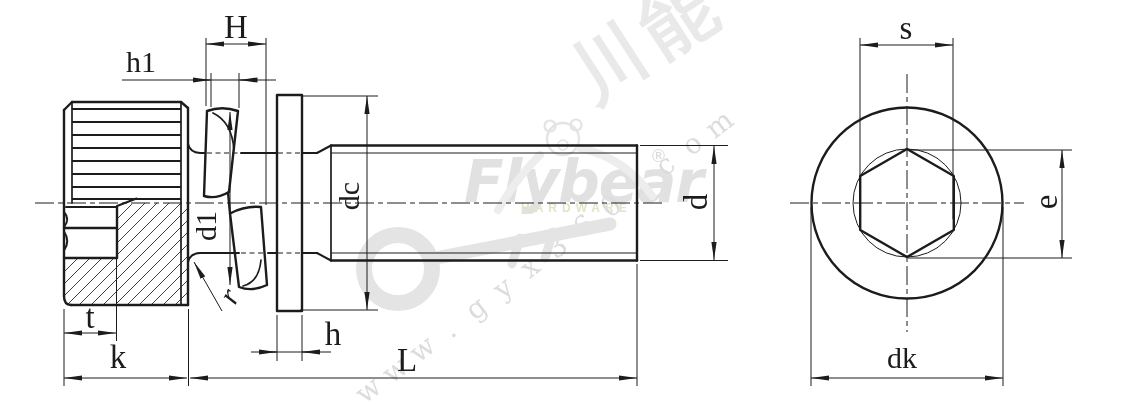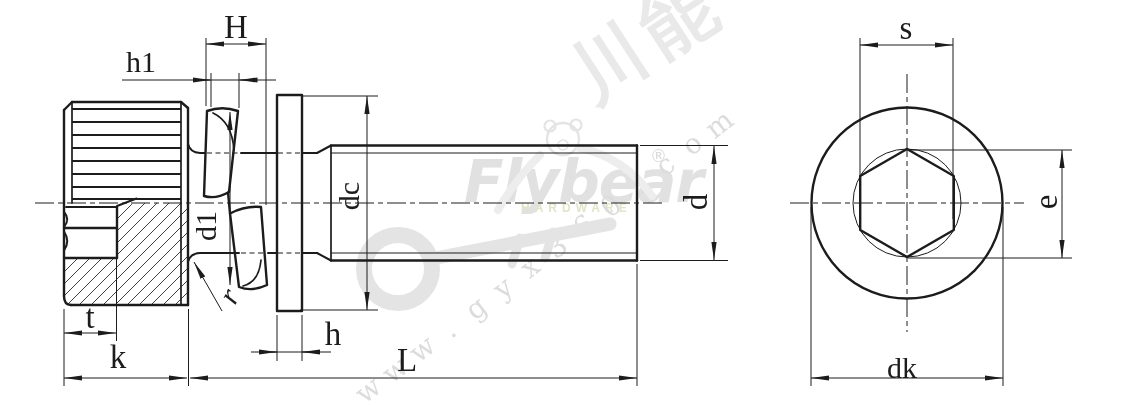--- a/index.html
+++ b/index.html
@@ -224,16 +224,16 @@
     <div class="dim-label small rot90" style="left:206px;top:226px">d1</div>
     <div class="dim-label small rotr" style="left:229px;top:296px">r</div>
     <div class="dim-label small rot90" style="left:349px;top:196px">dc</div>
     <div class="dim-label rot90" style="left:696px;top:202px">d</div>
     <div class="dim-label" style="left:90px;top:317px">t</div>
     <div class="dim-label" style="left:118px;top:357px">k</div>
     <div class="dim-label" style="left:333px;top:334px">h</div>
     <div class="dim-label" style="left:407px;top:360px">L</div>
     <div class="dim-label" style="left:906px;top:28px">s</div>
     <div class="dim-label rot90" style="left:1046px;top:202px">e</div>
-    <div class="dim-label small" style="left:902px;top:368px">dk</div>
+    <div class="dim-label small" style="left:902px;top:358px">dk</div>
   </div>
 
 </div>
 
 </body></html>

